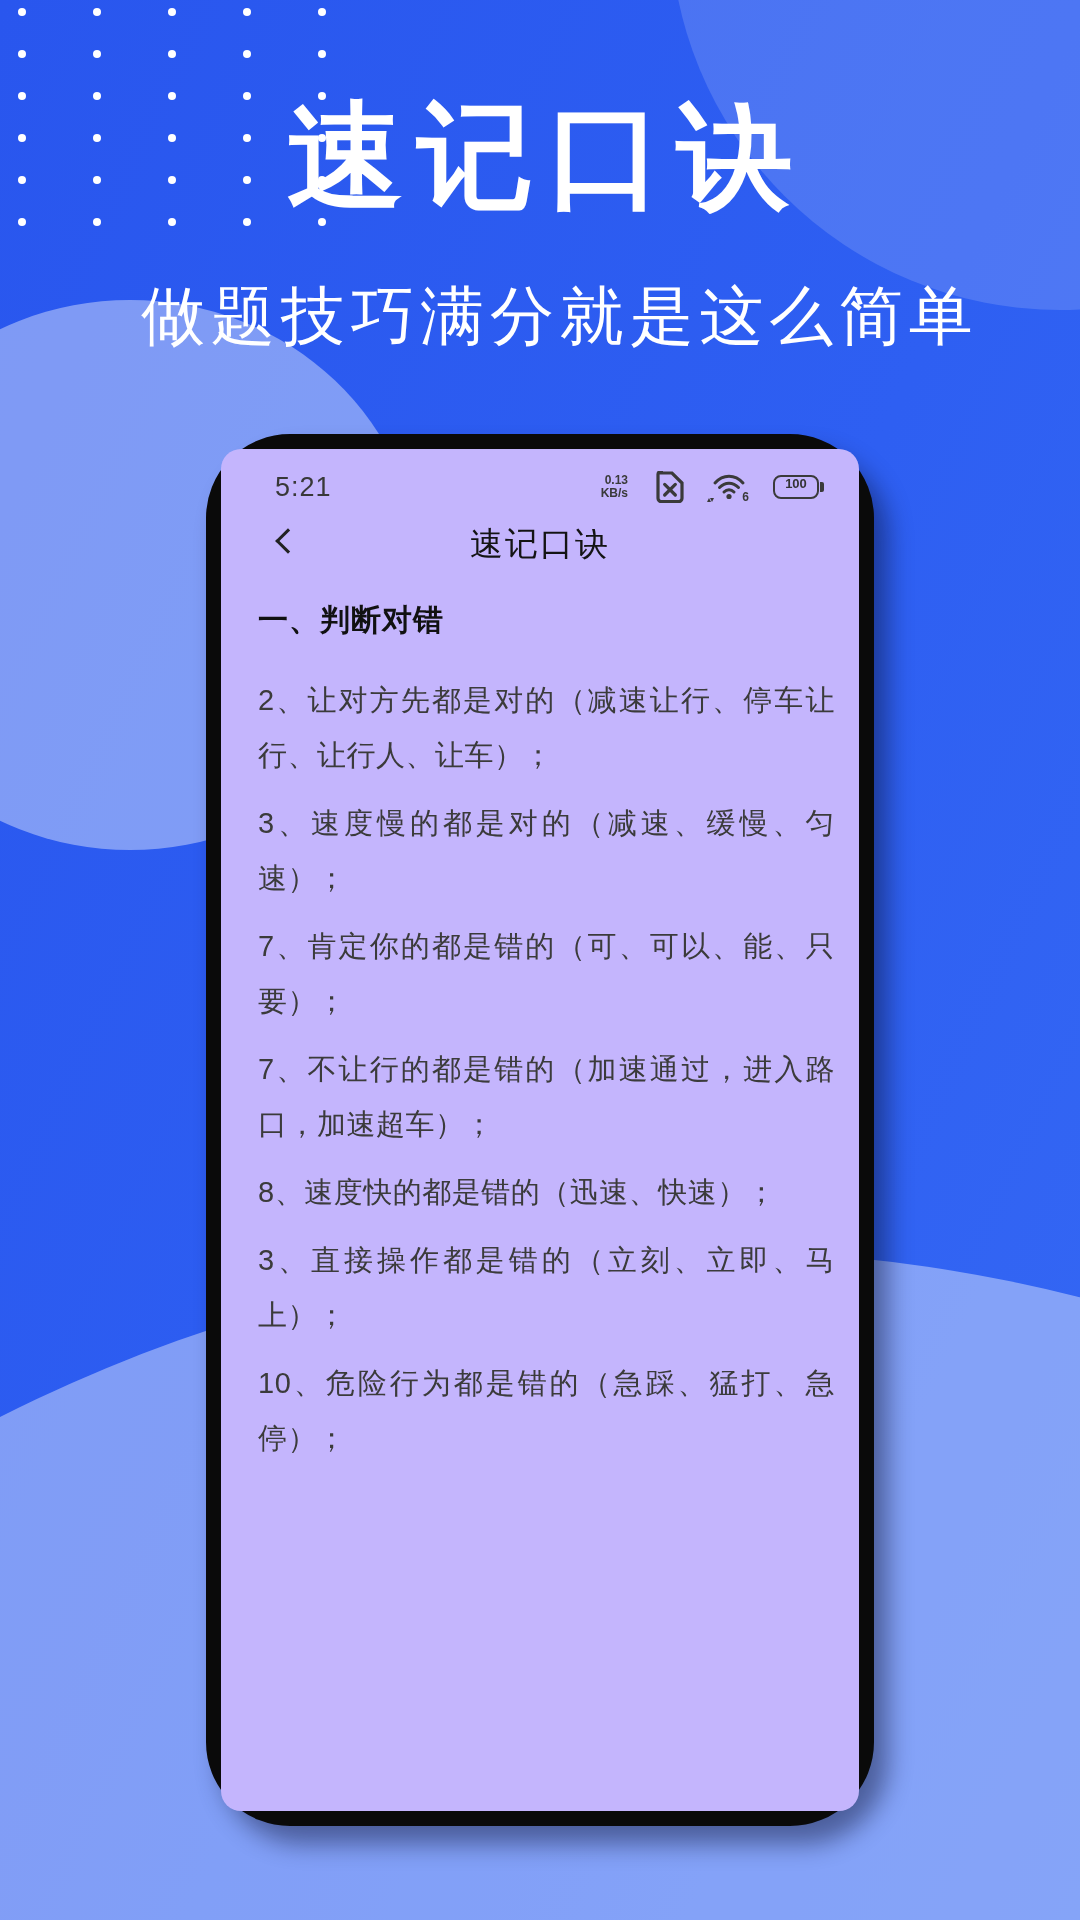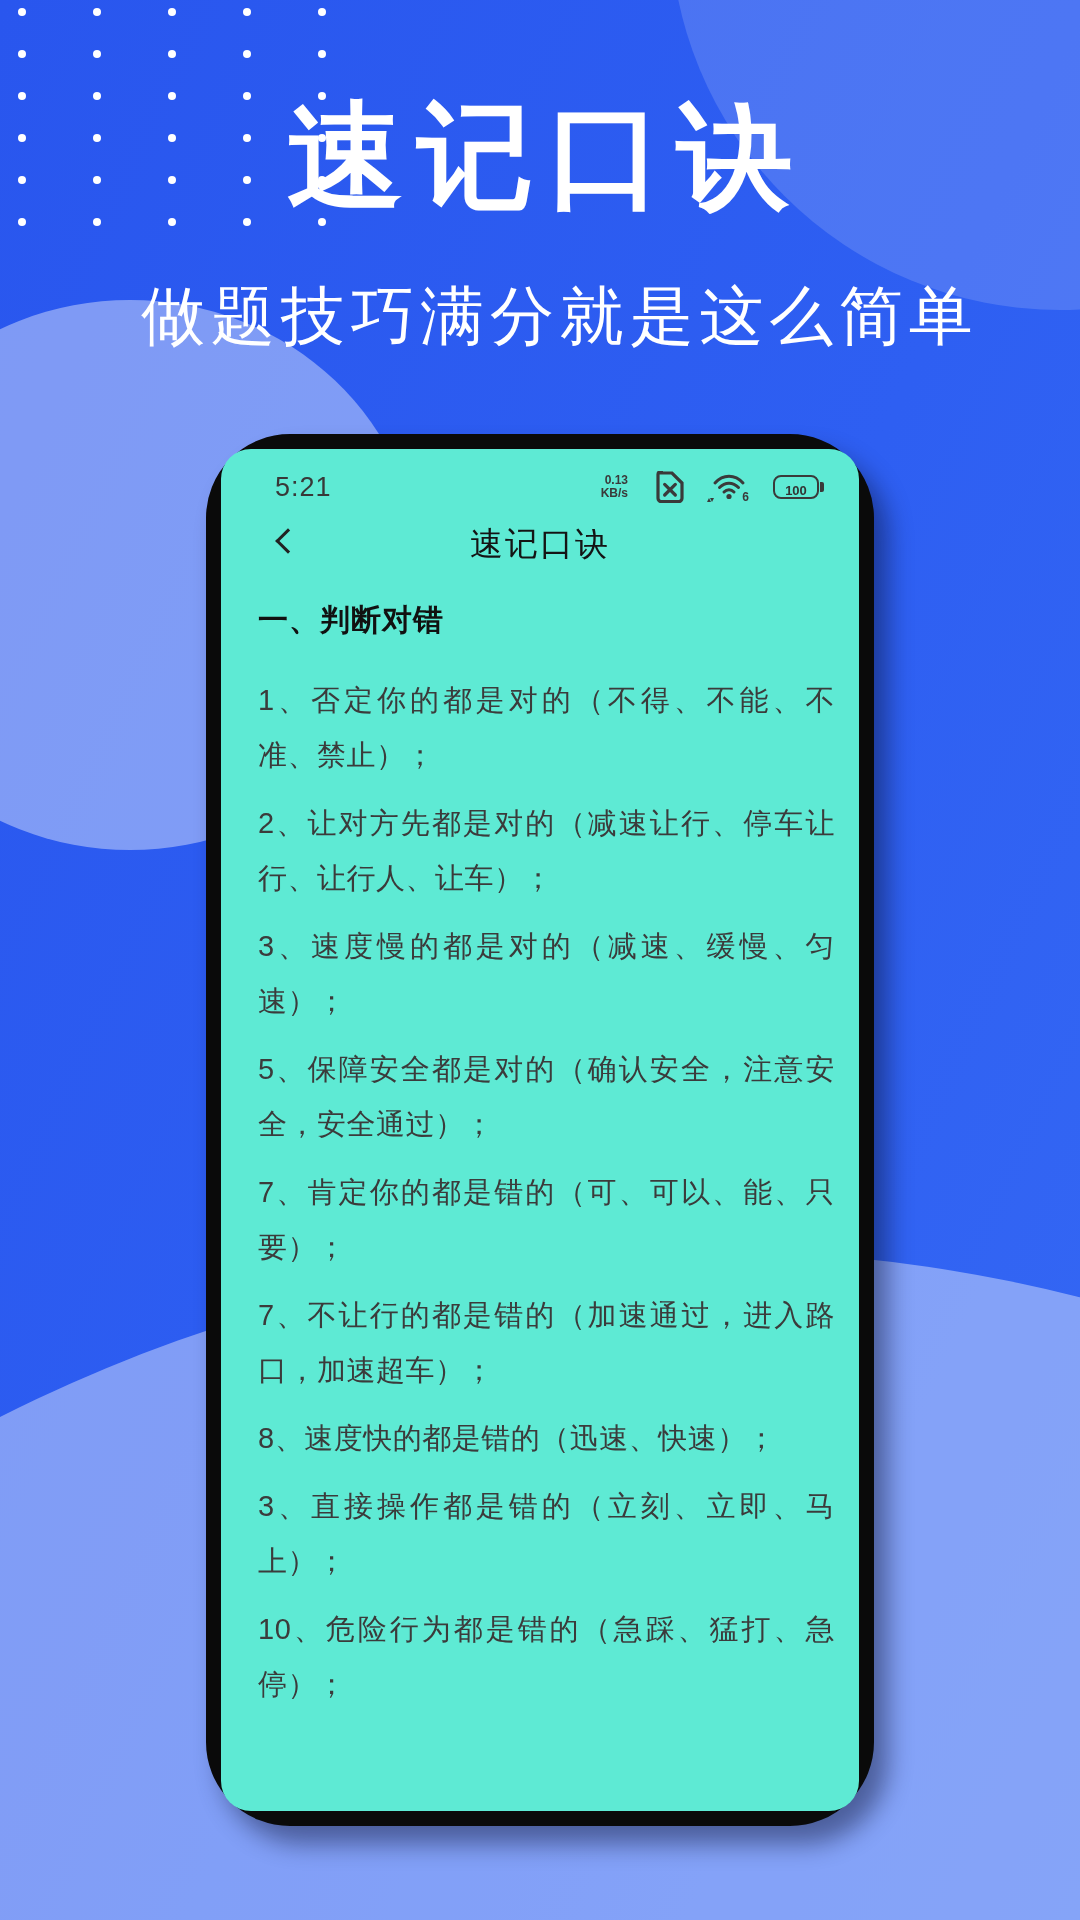--- a/index.html
+++ b/index.html
@@ -26,39 +26,39 @@
     font-size:64px;line-height:1.1;font-weight:500;color:#ffffff;
     letter-spacing:0.09em;text-indent:0.09em;white-space:nowrap;
   }
   
   .phone{
     position:absolute;left:206px;top:434px;width:668px;height:1392px;
     box-sizing:border-box;border:15px solid #0a0a0a;border-radius:84px;
     background:#0a0a0a;box-shadow:14px 18px 24px rgba(8,14,45,0.45);
   }
   .screen{
-    width:100%;height:100%;background:#5eead4;border-radius:30px;
+    width:100%;height:100%;background:#c4b5fd;border-radius:20px;
     overflow:hidden;position:relative;box-sizing:border-box;
   }
   
   .status-bar{
     margin:21px 40px 0 54px;height:34px;
     display:flex;align-items:center;justify-content:space-between;color:#383838;
   }
   .status-time{font-size:27px;font-weight:500;letter-spacing:1px;}
   .status-icons{display:flex;align-items:center;gap:27px;}
   .net-speed{display:flex;flex-direction:column;align-items:flex-end;
     font-size:12px;line-height:13px;font-weight:700;color:#3a3a3a;}
   .icon-svg{display:block;}
   .wifi-wrap{position:relative;width:34px;height:28px;}
   .wifi-six{position:absolute;right:-3px;bottom:-2px;font-size:12px;font-weight:700;color:#3a3a3a;line-height:1;}
   .wifi-arrows{position:absolute;left:-5px;bottom:-3px;font-size:8px;color:#3a3a3a;line-height:1;letter-spacing:-1px;}
   .battery{
     position:relative;width:46px;height:24px;border:2.5px solid #3a3a3a;border-radius:8px;
-    display:flex;align-items:flex-end;justify-content:center;box-sizing:border-box;
+    display:flex;align-items:flex-start;justify-content:center;box-sizing:border-box;
   }
   .battery-text{font-size:13px;font-weight:600;color:#333;line-height:1;}
   .battery-nub{position:absolute;right:-6.5px;top:5px;width:4px;height:10px;background:#3a3a3a;border-radius:0 2px 2px 0;}
   
   .nav-bar{margin-top:16px;height:44px;position:relative;}
   .back-btn{
     position:absolute;left:52px;top:8px;width:26px;height:26px;cursor:pointer;
   }
   .back-btn::before{
     content:"";position:absolute;left:6px;top:4px;width:15px;height:15px;
@@ -153,24 +153,22 @@
     </div>
 
     <div class="nav-bar">
       <span class="back-btn"></span>
       <span class="nav-title">速记口诀</span>
     </div>
 
     <div class="content">
       <h3>一、判断对错</h3>
       <div>
-          <p class="item">1、否定你的都是对的（不得、不能、不准、禁止）；</p>
           <p class="item">2、让对方先都是对的（减速让行、停车让行、让行人、让车）；</p>
           <p class="item">3、速度慢的都是对的（减速、缓慢、匀速）；</p>
-          <p class="item">5、保障安全都是对的（确认安全，注意安全，安全通过）；</p>
           <p class="item">7、肯定你的都是错的（可、可以、能、只要）；</p>
           <p class="item">7、不让行的都是错的（加速通过，进入路口，加速超车）；</p>
           <p class="item">8、速度快的都是错的（迅速、快速）；</p>
           <p class="item">3、直接操作都是错的（立刻、立即、马上）；</p>
           <p class="item">10、危险行为都是错的（急踩、猛打、急停）；</p>
         </div>
 
     </div>
 
   </div>

